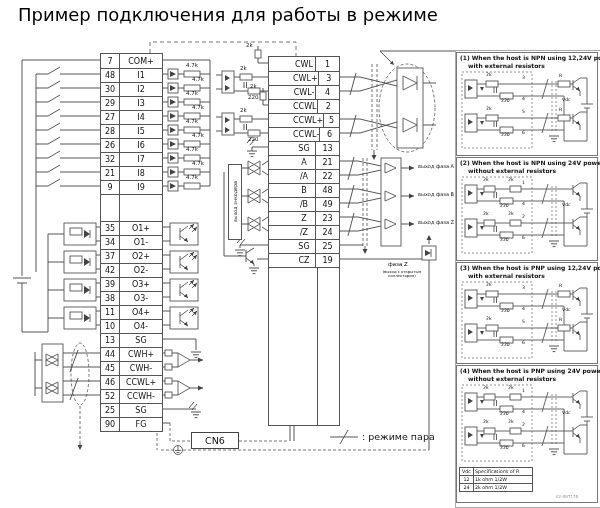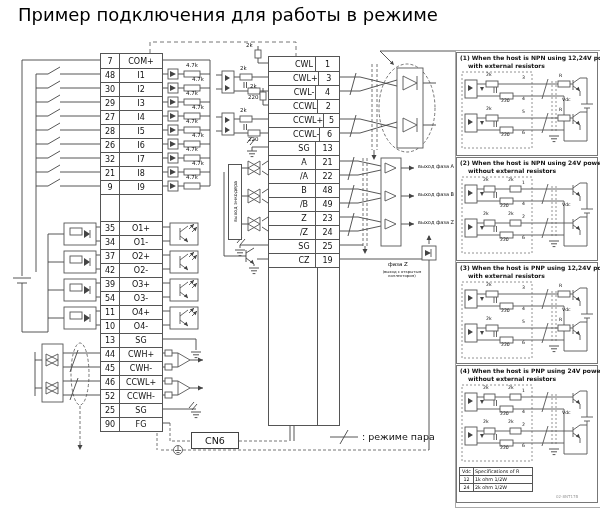--- a/index.html
+++ b/index.html
@@ -296,21 +296,21 @@
         <div class="cellpin">42</div>
         <div class="cellsig">O2-</div>
       </div>
 
       <div class="trow">
         <div class="cellpin">39</div>
         <div class="cellsig">O3+</div>
       </div>
 
       <div class="trow">
-        <div class="cellpin">54</div>
+        <div class="cellpin">38</div>
         <div class="cellsig">O3-</div>
       </div>
 
       <div class="trow">
         <div class="cellpin">11</div>
         <div class="cellsig">O4+</div>
       </div>
 
       <div class="trow">
         <div class="cellpin">10</div>

